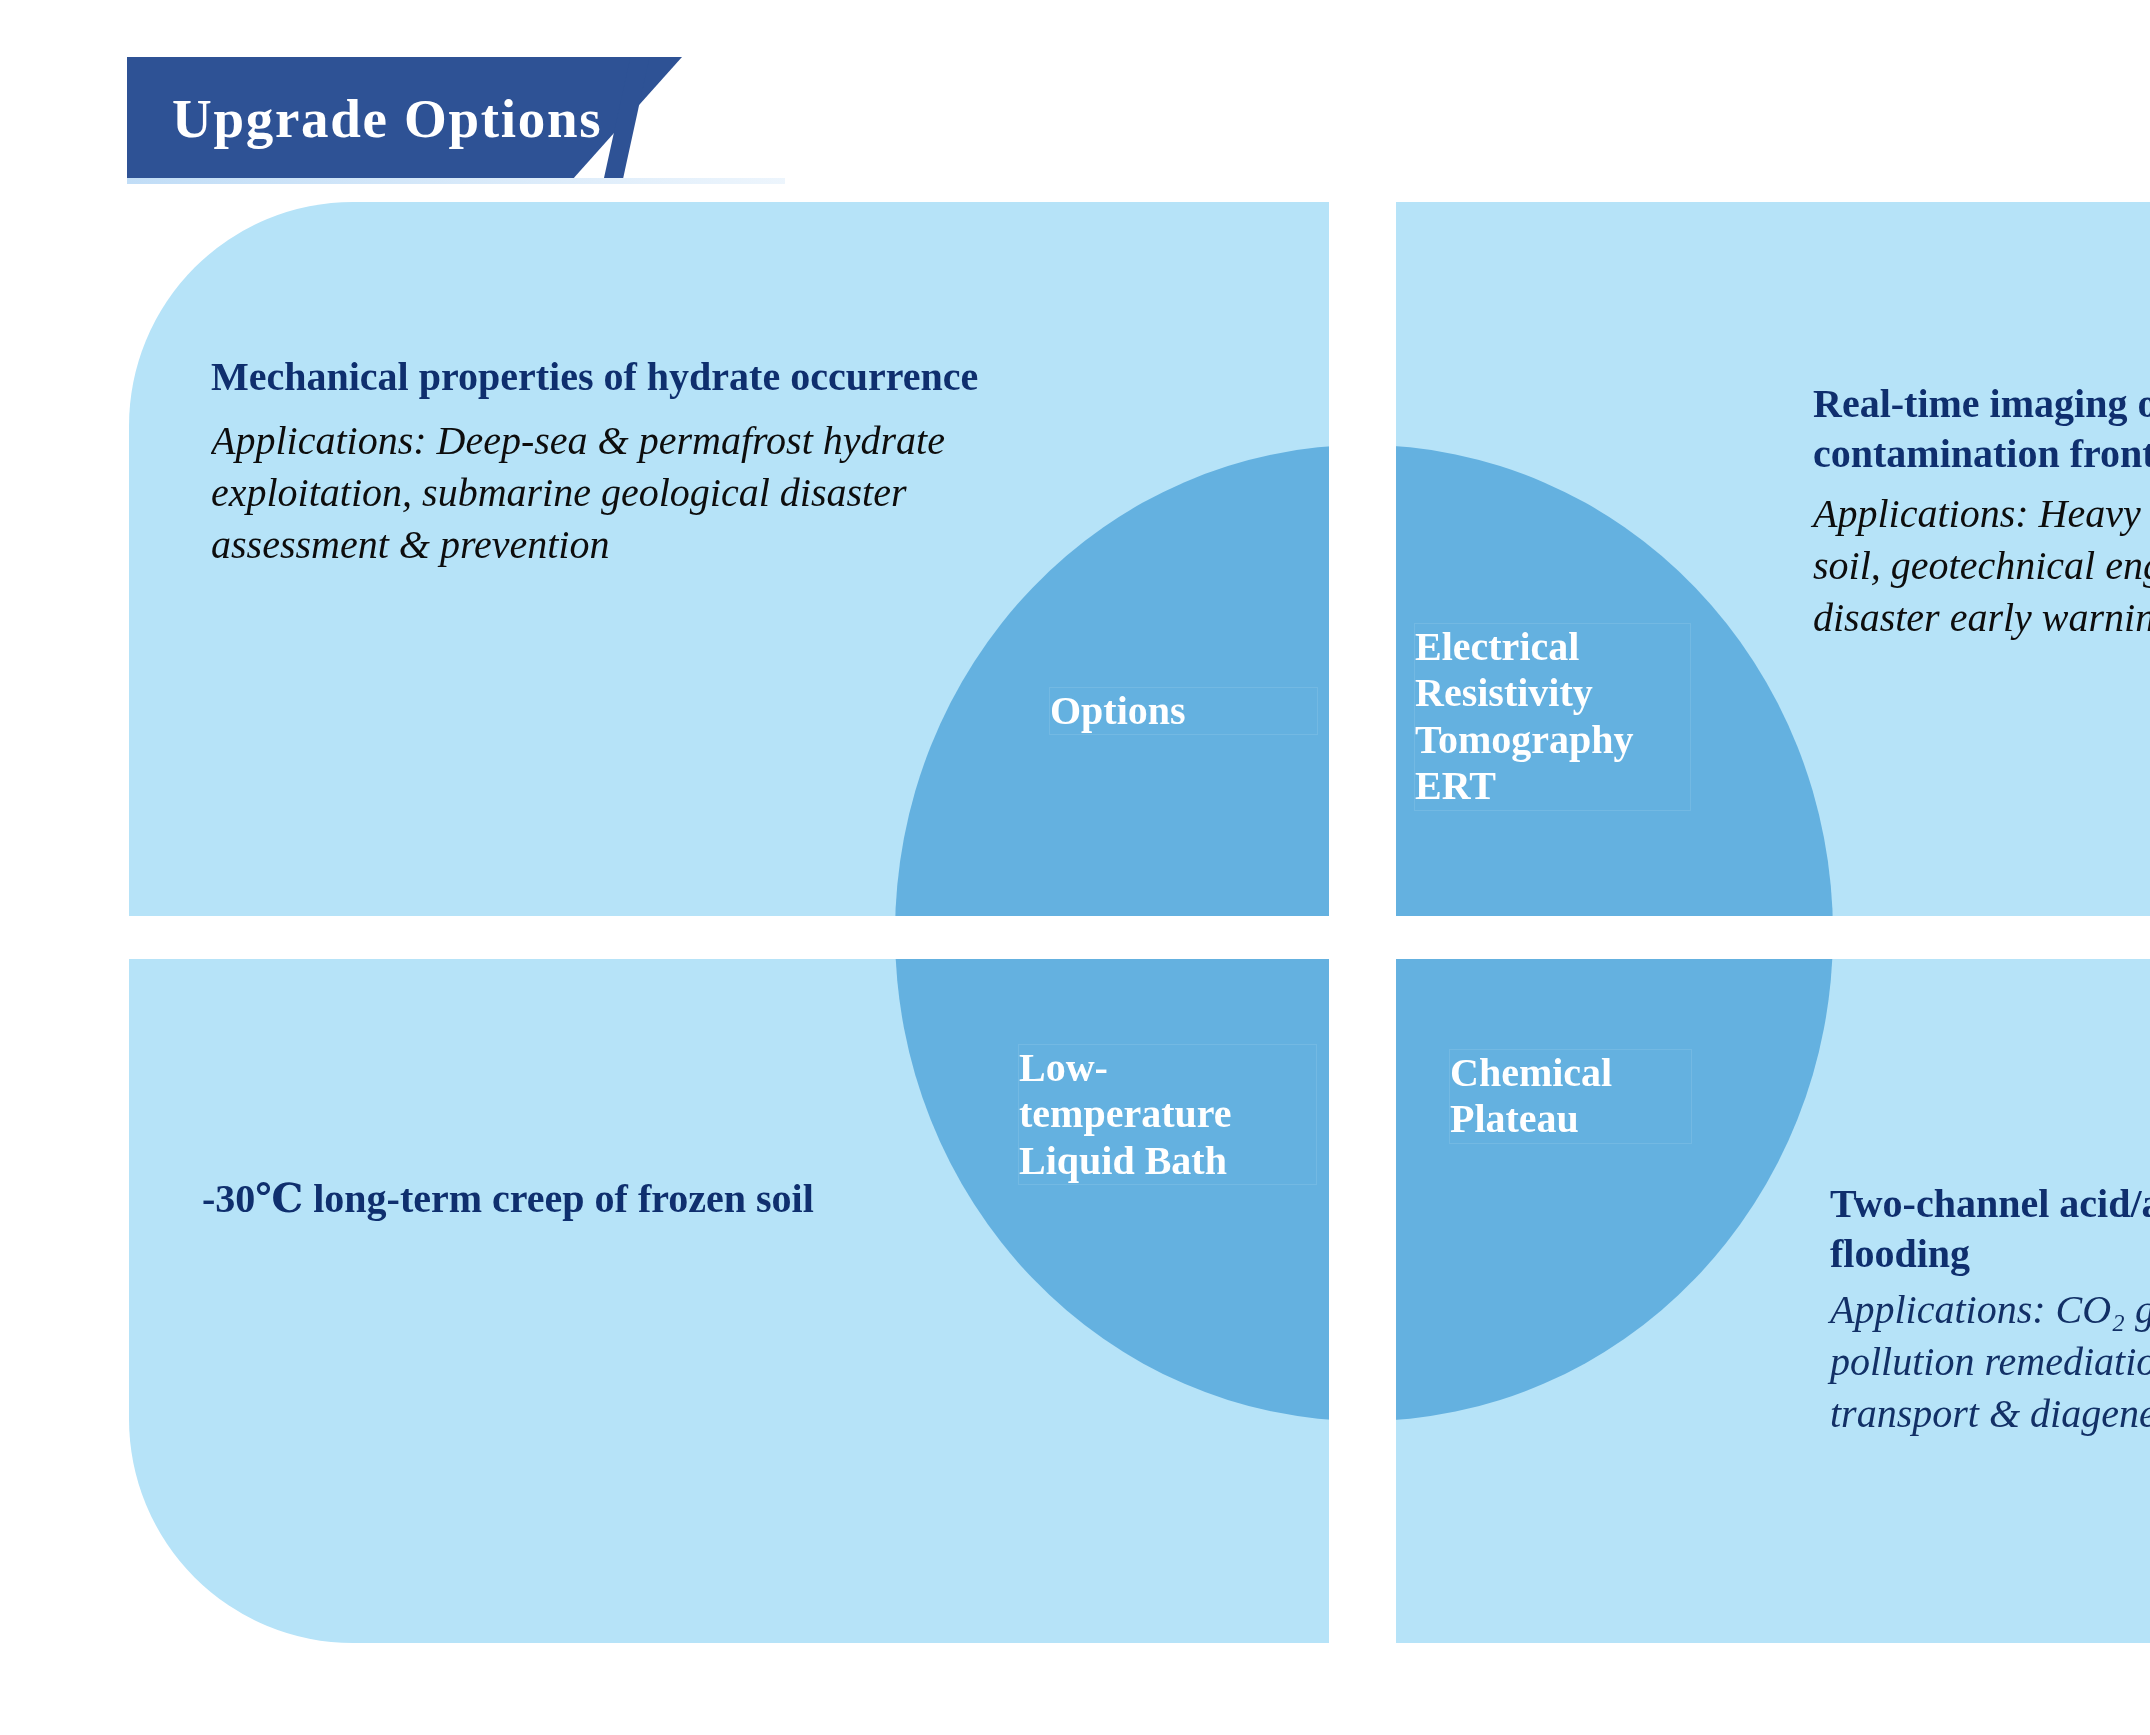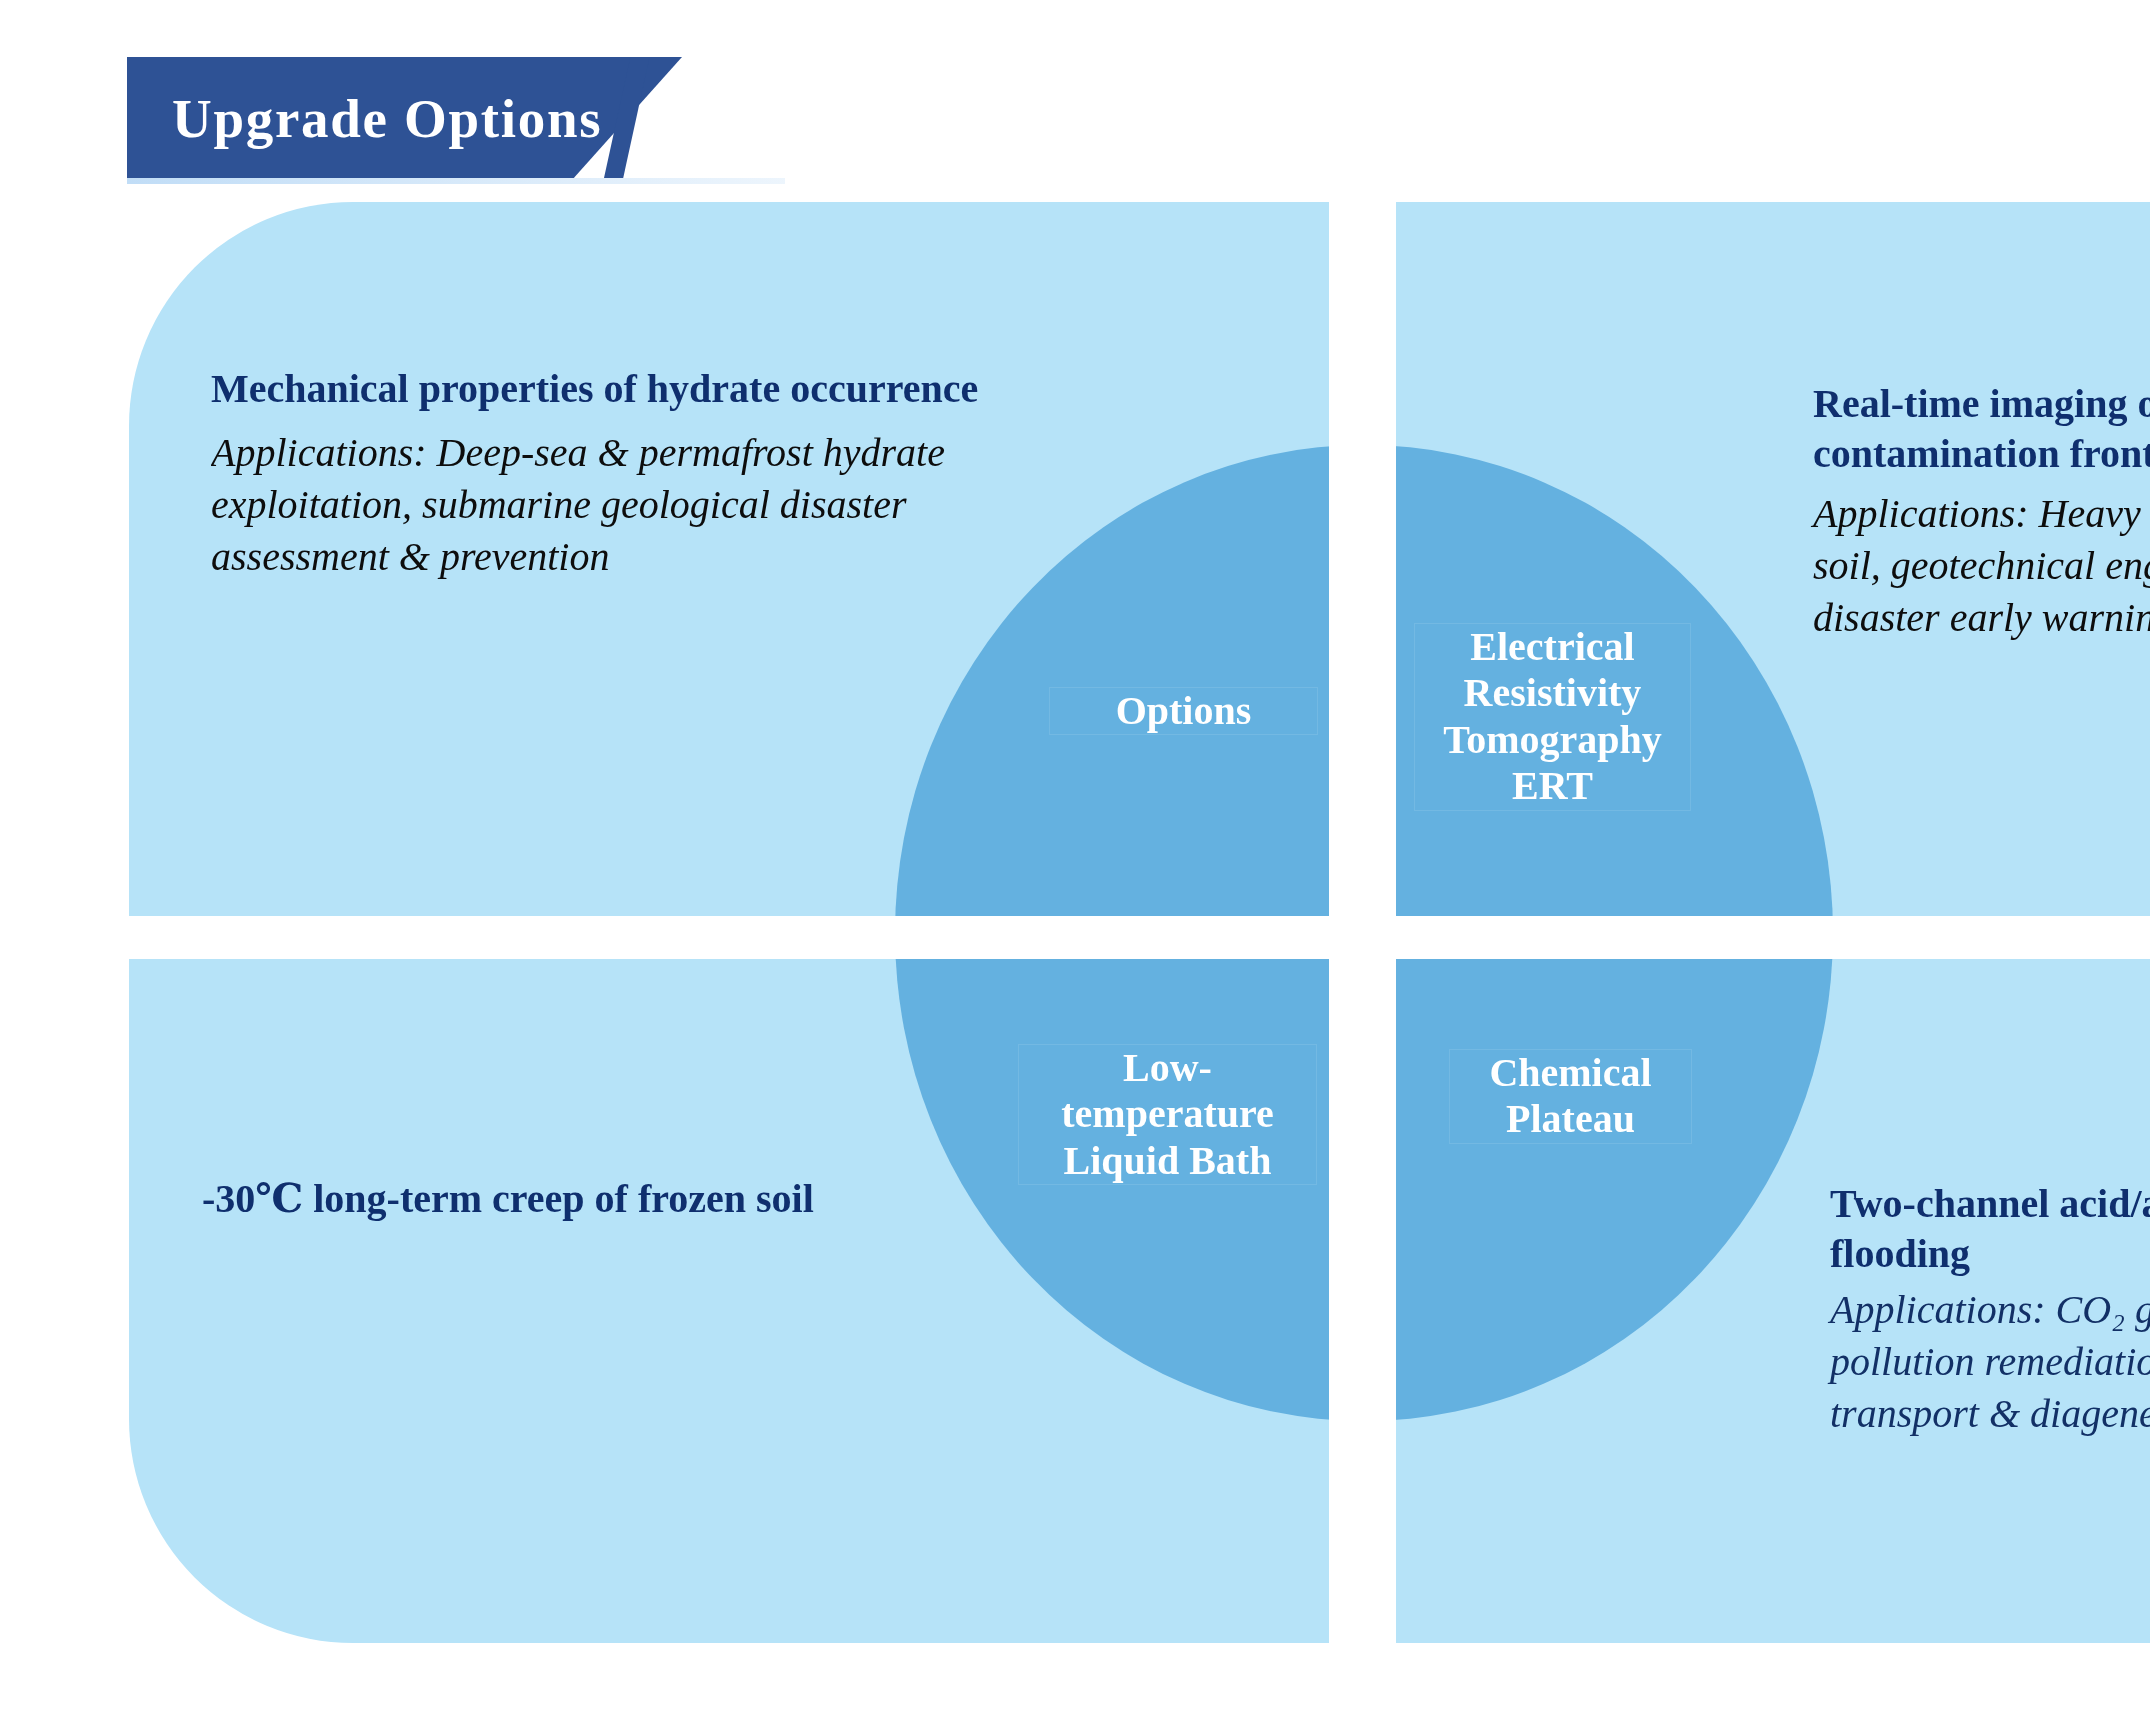--- a/index.html
+++ b/index.html
@@ -144,21 +144,20 @@
     width: 2512px;
     height: 43px;
     background: #ffffff;
   }
 
   
   .circle-label {
     position: absolute;
     color: #ffffff;
     font-weight: bold;
-    text-align: center;
     line-height: 1.16;
     outline: 0.9px solid rgba(255,255,255,0.10);
   }
   .label-hydrate {
     left: 1050px;
     top: 688px;
     width: 267px;
     font-size: 40px;
   }
   .label-ert {
@@ -196,21 +195,21 @@
     color: #0d0d0d;
     font-size: 40px;
     line-height: 1.30;
     margin: 0;
     font-style: italic;
   }
   .qbody.navy {
     color: #123066;
   }
 
-  .text-tl { left: 211px; top: 364px;  width: 770px; }
+  .text-tl { left: 211px; top: 352px;  width: 770px; }
   .text-tr { left: 1813px; top: 379px; width: 770px; }
   .text-bl { left: 202px; top: 1174px; width: 779px; }
   .text-br { left: 1830px; top: 1179px; width: 714px; }
 
   .text-tl .qbody { margin-top: 13.8px; }
   .text-tr .qbody { margin-top: 9.5px; }
   .text-br .qbody { margin-top: 5.2px; }
 
   
   .clip-tl {

